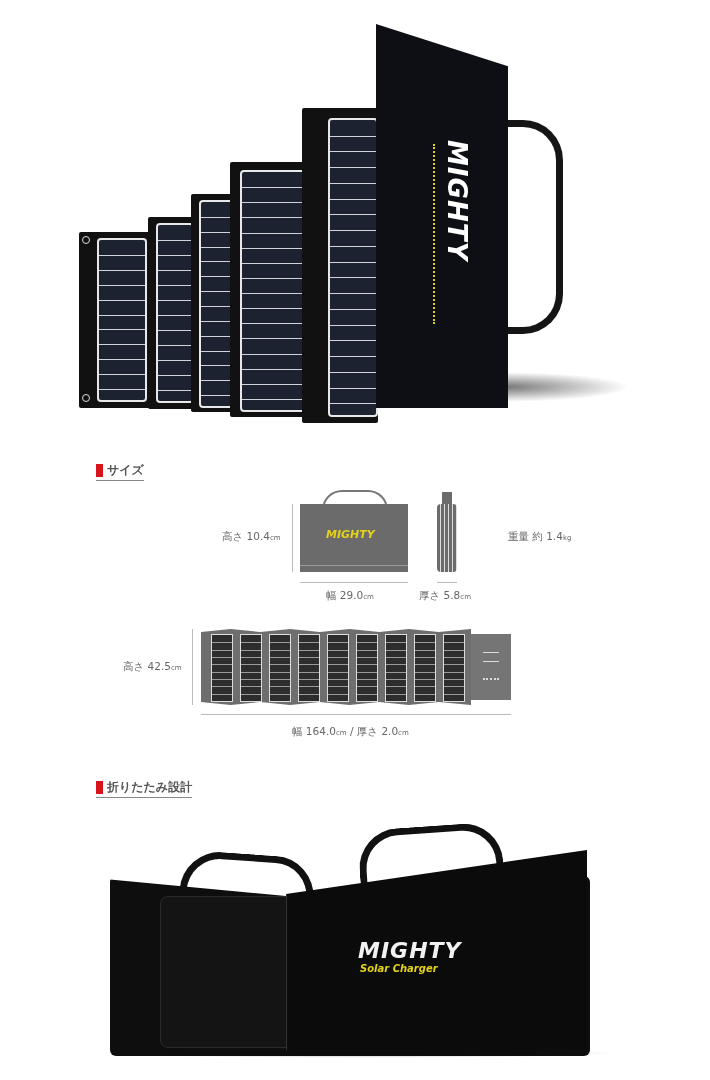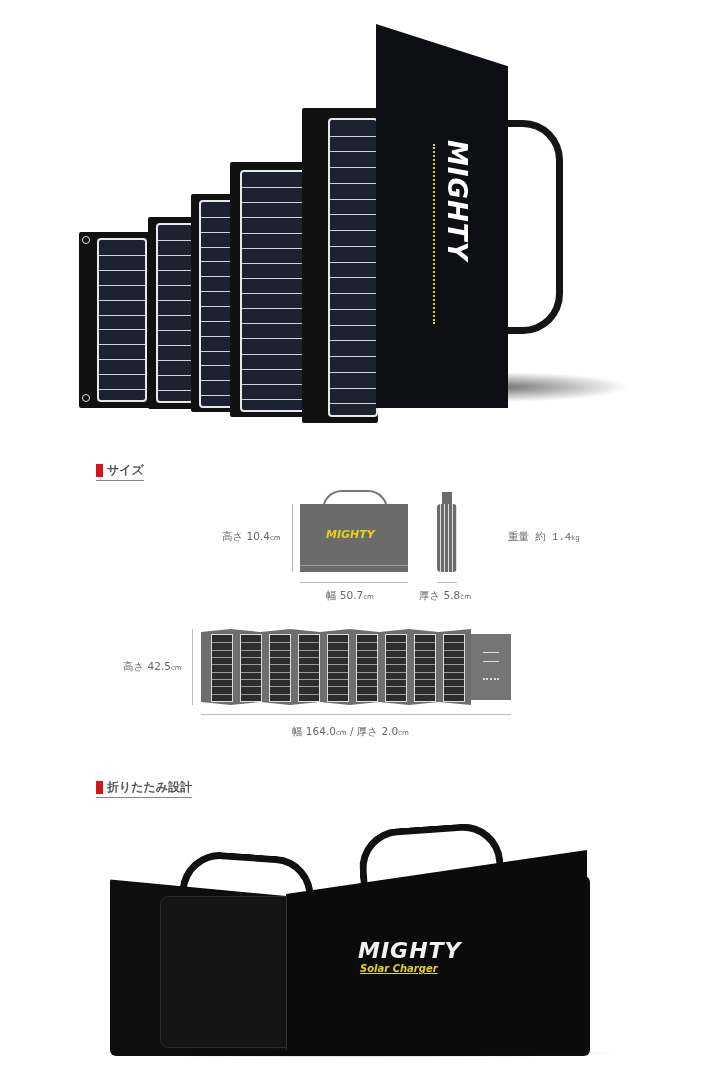--- a/index.html
+++ b/index.html
@@ -148,29 +148,29 @@
   <span>高さ 10.4</span><small>cm</small>
 </div>
 <div class="tick" style="left:292px;top:504px;width:1px;height:68px;"></div>
 <div class="abs" style="left:322px;top:490px;width:62px;height:18px;border:2px solid #777;border-bottom:none;border-radius:30px 30px 0 0;"></div>
 <div class="gbox" style="left:300px;top:504px;width:108px;height:68px;">
   <div class="abs" style="left:0;right:0;bottom:6px;height:1px;background:#999;"></div>
   <div class="abs" style="left:26px;top:24px;color:#e5d21b;font-weight:bold;font-style:italic;font-size:11px;">MIGHTY</div>
 </div>
 <div class="tick" style="left:300px;top:582px;width:108px;height:1px;"></div>
 <div class="dim" style="left:326px;top:589px;">
-  <span>幅 50.7</span><small>cm</small>
+  <span>幅 29.0</span><small>cm</small>
 </div>
 <div class="gbox" style="left:442px;top:492px;width:10px;height:12px;"></div>
 <div class="gbox" style="left:437px;top:504px;width:20px;height:68px;border-radius:4px;background:repeating-linear-gradient(90deg,#6b6b6b 0 3px,#ddd 3px 4px);"></div>
 <div class="tick" style="left:437px;top:582px;width:20px;height:1px;"></div>
 <div class="dim" style="left:419px;top:589px;">
   <span>厚さ 5.8</span><small>cm</small>
 </div>
-<div class="dim" style="left:508px;top:530px;font-family:Liberation Mono, monospace;">
+<div class="dim" style="left:508px;top:530px;">
   <span>重量 約 1.4</span><small>kg</small>
 </div>
 
 <div class="dim" style="left:123px;top:660px;">
   <span>高さ 42.5</span><small>cm</small>
 </div>
 <div class="tick" style="left:192px;top:629px;width:1px;height:76px;"></div>
 <div class="abs" style="left:201px;top:629px;width:310px;height:76px;">
   <div class="fold" style="left:0;top:0;width:270px;height:76px;clip-path:polygon(0 4%,11% 0,22% 4%,33% 0,44% 4%,55% 0,66% 4%,77% 0,88% 4%,100% 0,100% 100%,88% 96%,77% 100%,66% 96%,55% 100%,44% 96%,33% 100%,22% 96%,11% 100%,0 96%);"></div>
   <div class="fcell" style="left:10px;top:5px;width:20px;height:66px;">
@@ -278,15 +278,15 @@
   <span>折りたたみ設計</span>
 </div>
 
 <div class="abs" style="left:80px;top:810px;width:560px;height:260px;">
   <div class="strap" style="left:100px;top:44px;width:120px;height:60px;transform:rotate(4deg);"></div>
   <div class="strap" style="left:280px;top:16px;width:130px;height:90px;transform:rotate(-4deg);"></div>
   <div class="bag" style="left:30px;top:66px;width:480px;height:180px;clip-path:polygon(0 2%,40% 12%,100% 0,100% 100%,0 100%);border-radius:6px;"></div>
   <div class="bag" style="left:80px;top:86px;width:140px;height:150px;background:#141414;border:1px solid #2a2a2a;border-radius:8px;"></div>
   <div class="bag" style="left:206px;top:40px;width:300px;height:200px;background:#0b0b0b;clip-path:polygon(0 22%,100% 0,100% 100%,0 100%);border-left:1px solid #333;"></div>
   <div class="brand" style="left:278px;top:128px;">MIGHTY</div>
-  <div class="brand-sub" style="left:280px;top:153px;text-decoration:underline;">Solar Charger</div>
+  <div class="brand-sub" style="left:280px;top:153px;">Solar Charger</div>
   <div class="shadow" style="left:20px;top:238px;width:520px;height:10px;background:radial-gradient(ellipse,rgba(0,0,0,.35),rgba(0,0,0,0) 70%);"></div>
 </div>
 
 </body></html>

